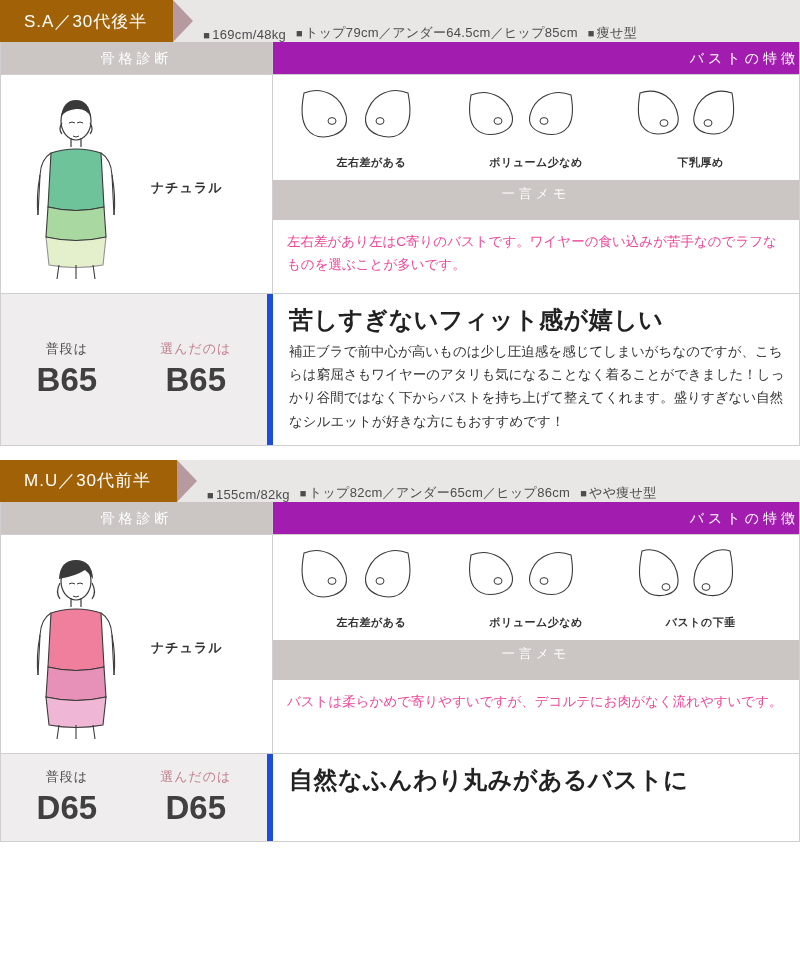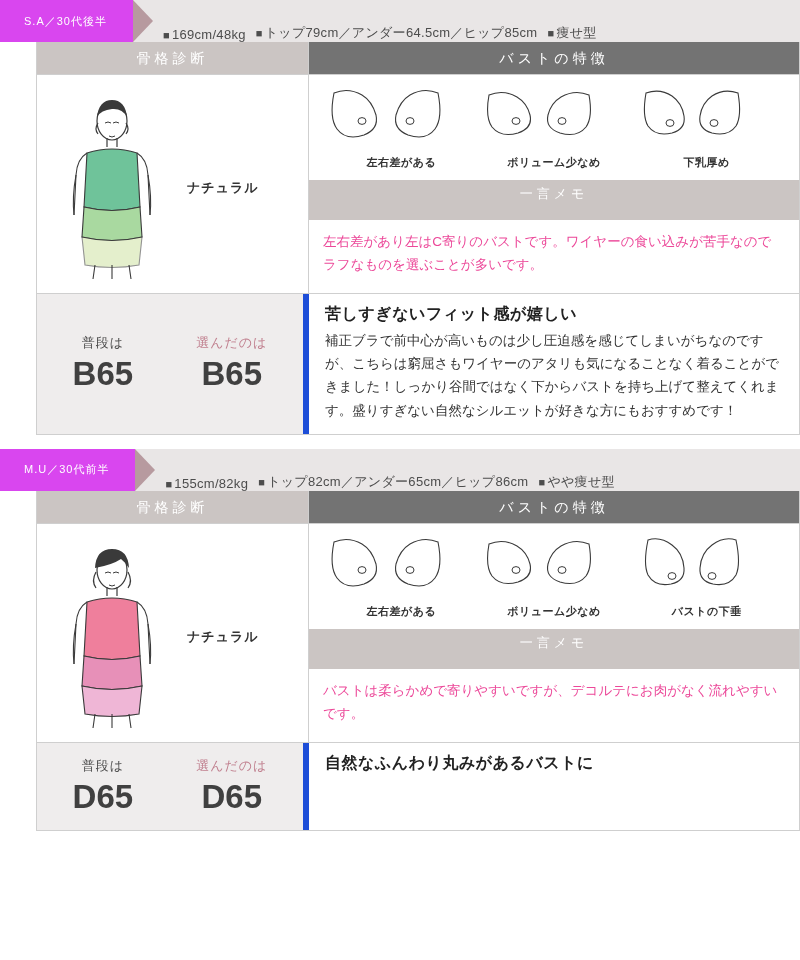--- a/index.html
+++ b/index.html
@@ -14,23 +14,23 @@
   
   .review{width:800px;margin:0 0 14px 0;}
 
   
   .head{
     display:flex;align-items:stretch;height:42px;
     background:#e9e6e6;
   }
   .head-name{
     position:relative;
-    background:#d946ef;
+    background:#a16207;
     color:#ffffff;
-    font-size:11px;
+    font-size:17px;
     letter-spacing:1px;
     display:flex;align-items:center;
     padding:0 26px 0 24px;
     white-space:nowrap;
   }
   .head-name:after{
     content:"";
     position:absolute;right:-20px;top:0;
     border-top:21px solid transparent;
     border-bottom:21px solid transparent;
@@ -41,35 +41,35 @@
     display:flex;align-items:flex-end;
     padding-left:30px;
     font-size:13px;color:#4d4d4d;
     letter-spacing:.3px;
     white-space:nowrap;
   }
   .head-spec .chip{margin-right:10px;}
   .head-spec .chip:before{content:"■";margin-right:2px;font-size:11px;color:#4d4d4d;}
 
   
-  .tbl{border:1px solid #cfcfcf;border-top:none;margin-left:36px;}
+  .tbl{border:1px solid #cfcfcf;border-top:none;}
   .row-top{display:flex;}
   .col-left{
     width:272px;
     border-right:1px solid #cfcfcf;
     box-sizing:border-box;
   }
   .col-right{flex:1;box-sizing:border-box;}
 
   .sub-head{
     height:32px;line-height:32px;text-align:center;
     background:#cbc5c3;color:#ffffff;font-size:14px;letter-spacing:4px;
     border-bottom:1px solid #cfcfcf;
   }
-  .sub-head.right{background:#737373;}
+  .sub-head.right{background:#a21caf;text-align:right;}
 
   .body-fig{
     height:218px;
     display:flex;flex-direction:row;align-items:center;justify-content:flex-start;
     padding-top:6px;box-sizing:border-box;
   }
   .fig-caption{
     font-size:13px;font-weight:bold;color:#333;letter-spacing:1px;
     margin-top:2px;
   }
@@ -99,21 +99,21 @@
     padding:14px 4px;
   }
   .size-box{text-align:center;}
   .size-label{font-size:13px;color:#4d4d4d;letter-spacing:1px;}
   .size-label.pink{color:#c07f8e;}
   .size-val{font-size:33px;font-weight:bold;color:#404040;line-height:1.2;margin-top:2px;}
   .comment{
     flex:1;padding:10px 14px 12px 16px;box-sizing:border-box;
   }
   .comment-title{
-    font-size:16px;font-weight:bold;color:#222;letter-spacing:.5px;margin-bottom:4px;
+    font-size:24px;font-weight:bold;color:#222;letter-spacing:.5px;margin-bottom:4px;
   }
   .comment-body{font-size:13.5px;line-height:1.72;color:#333;}
 
   svg{display:block;}
 </style>
 </head>
 <body>
 
 <div class="page">
 

